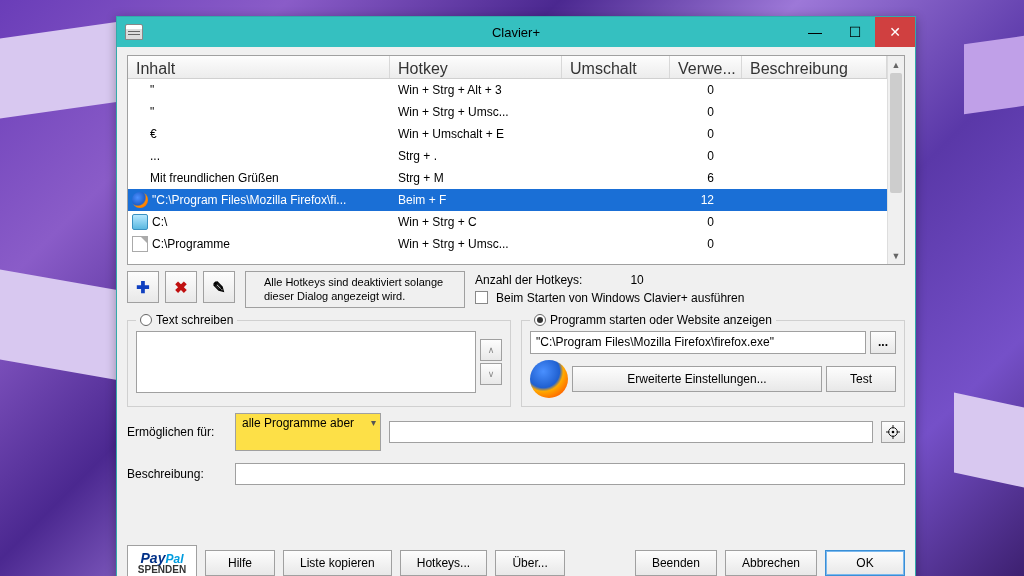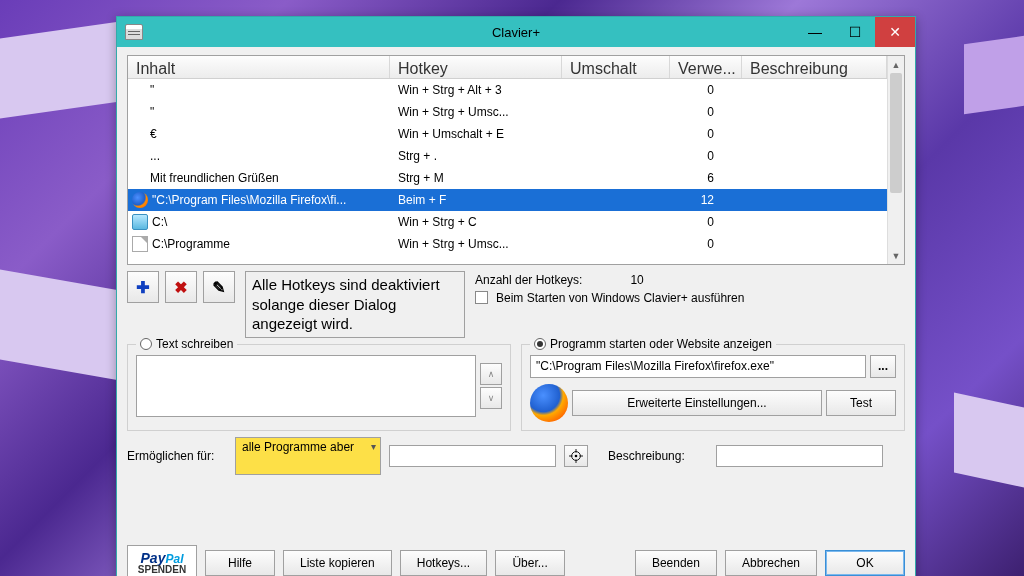--- a/index.html
+++ b/index.html
@@ -33,42 +33,42 @@
 .sb .track{flex:1;background:#f0f0f0;position:relative}
 .sb .thumb{position:absolute;top:0;left:2px;right:2px;height:120px;background:#cdcdcd;border-radius:2px}
 .row-icon{width:16px;height:16px;display:inline-block;flex-shrink:0}
 .i-ff{background:radial-gradient(circle at 35% 35%,#4a90ff 0,#2060cc 50%,#ff8c00 60%,#ff5500 100%);border-radius:50%}
 .i-drv{background:linear-gradient(#b8e8ff,#5ab8e0);border:1px solid #3a90c0;border-radius:2px}
 .i-doc{background:#fff;border:1px solid #aaa;position:relative}
 .i-doc::after{content:"";position:absolute;right:0;top:0;border:3px solid transparent;border-top-color:#aaa;border-right-color:#aaa}
 .mid{display:flex;gap:10px}
 .tb{display:flex;gap:6px}
 .tbbtn{width:32px;height:32px;border:1px solid #a0a0a0;background:linear-gradient(#fdfdfd,#e8e8e8);display:flex;align-items:center;justify-content:center;font-size:16px;font-weight:bold}
-.note{border:1px solid #a0a0a0;padding:3px 6px;width:220px;font-size:15px;line-height:1.3}
+.note{border:1px solid #a0a0a0;padding:3px 18px;width:220px;font-size:11px;line-height:1.3}
 .right-info{flex:1;display:flex;flex-direction:column;gap:4px;padding-top:2px}
 .info-row{display:flex;align-items:flex-start;gap:8px}
 .cb{width:13px;height:13px;border:1px solid #888;background:#fff}
-.panels{display:flex;gap:10px;margin-top:0}
+.panels{display:flex;gap:10px;margin-top:6px}
 .panel{border:1px solid #d0d0d0;position:relative;padding:10px 8px 8px;flex:1}
 .panel-head{position:absolute;top:-8px;left:8px;background:#f0f0f0;padding:0 4px;display:flex;align-items:center;gap:4px}
 .radio{width:12px;height:12px;border:1px solid #666;border-radius:50%;display:inline-flex;align-items:center;justify-content:center;background:#fff}
 .radio.on::after{content:"";width:6px;height:6px;background:#333;border-radius:50%}
 .textarea{width:100%;height:62px;border:1px solid #a0a0a0;background:#fff;resize:none;padding:2px}
 .p1-row{display:flex;gap:4px}
 .p1-row .textarea{flex:1}
 .sbtns{display:flex;flex-direction:column;gap:2px;justify-content:center}
 .sbtns button{width:22px;height:22px;border:1px solid #a0a0a0;background:linear-gradient(#fdfdfd,#e8e8e8);font-size:9px;color:#888}
 .p2-row1{display:flex;gap:4px;margin-bottom:6px}
 .path-in{flex:1;border:1px solid #a0a0a0;background:#fff;padding:3px 5px;height:23px}
 .browse{width:26px;height:23px;border:1px solid #a0a0a0;background:linear-gradient(#fdfdfd,#e8e8e8);font-weight:bold}
 .p2-row2{display:flex;gap:4px;align-items:center}
 .ff-big{width:38px;height:38px;border-radius:50%;background:radial-gradient(circle at 35% 30%,#4a90ff 0,#2060d0 45%,#ffaa00 55%,#ff6600 80%,#dd3300 100%);position:relative}
 .btn{height:26px;padding:0 16px;border:1px solid #a0a0a0;background:linear-gradient(#fdfdfd,#e8e8e8)}
 .btn.def{border:1px solid #3a8fd6;box-shadow:inset 0 0 0 1px #7ab8ee}
-.opts{display:flex;flex-direction:row;gap:20px}
+.opts{display:flex;flex-direction:column;gap:12px}
 .opt-row{display:flex;align-items:center;gap:8px}
 .opt-row label{width:100px}
 .combo{border:1px solid #a0a0a0;background:#fde047;padding:2px 26px 2px 6px;height:38px;position:relative;min-width:145px}
 .combo::after{content:"▾";position:absolute;right:4px;top:3px;color:#555;font-size:10px}
 .txt-in{flex:1;border:1px solid #a0a0a0;background:#fff;height:22px;padding:2px 5px}
 .target{width:24px;height:22px;border:1px solid #a0a0a0;background:linear-gradient(#fdfdfd,#e8e8e8);display:flex;align-items:center;justify-content:center}
 .target svg{width:14px;height:14px}
 .bottom{display:flex;gap:8px;align-items:center;margin-top:auto}
 .paypal{width:70px;height:36px;border:1px solid #a0a0a0;background:#fff;display:flex;flex-direction:column;align-items:center;justify-content:center;line-height:1}
 .paypal .p1{font-style:italic;font-weight:bold;color:#003087;font-size:14px}

